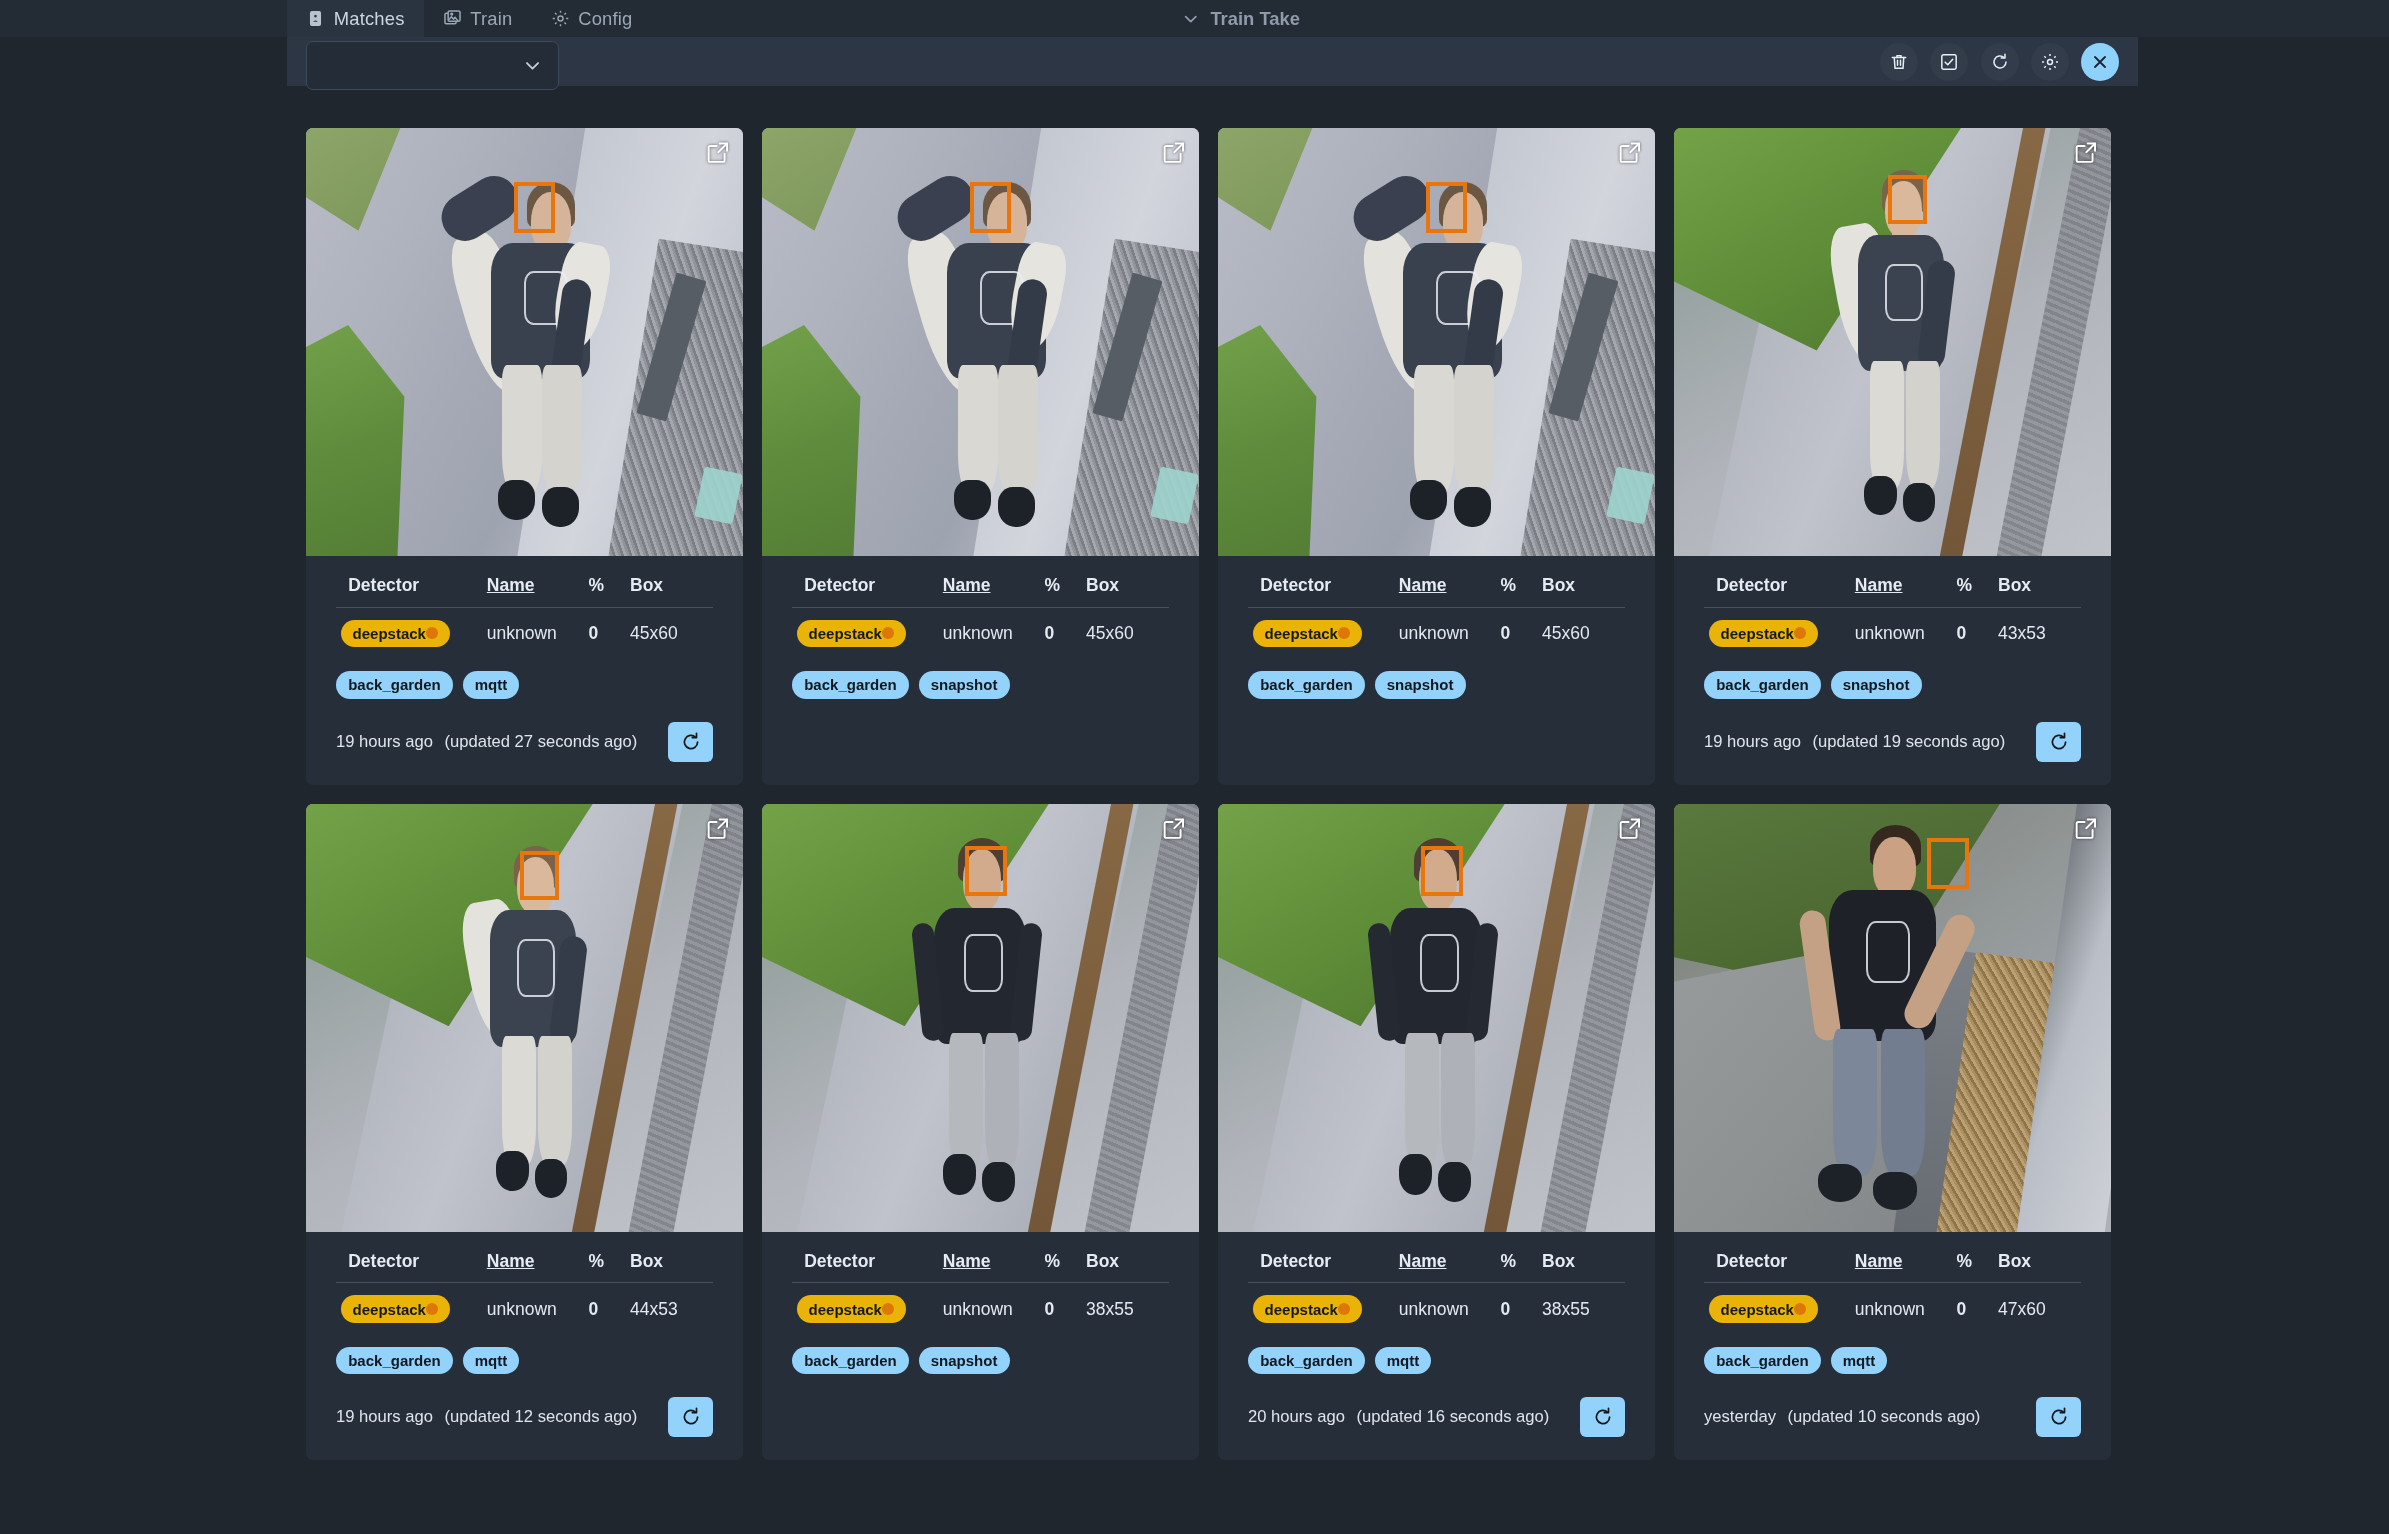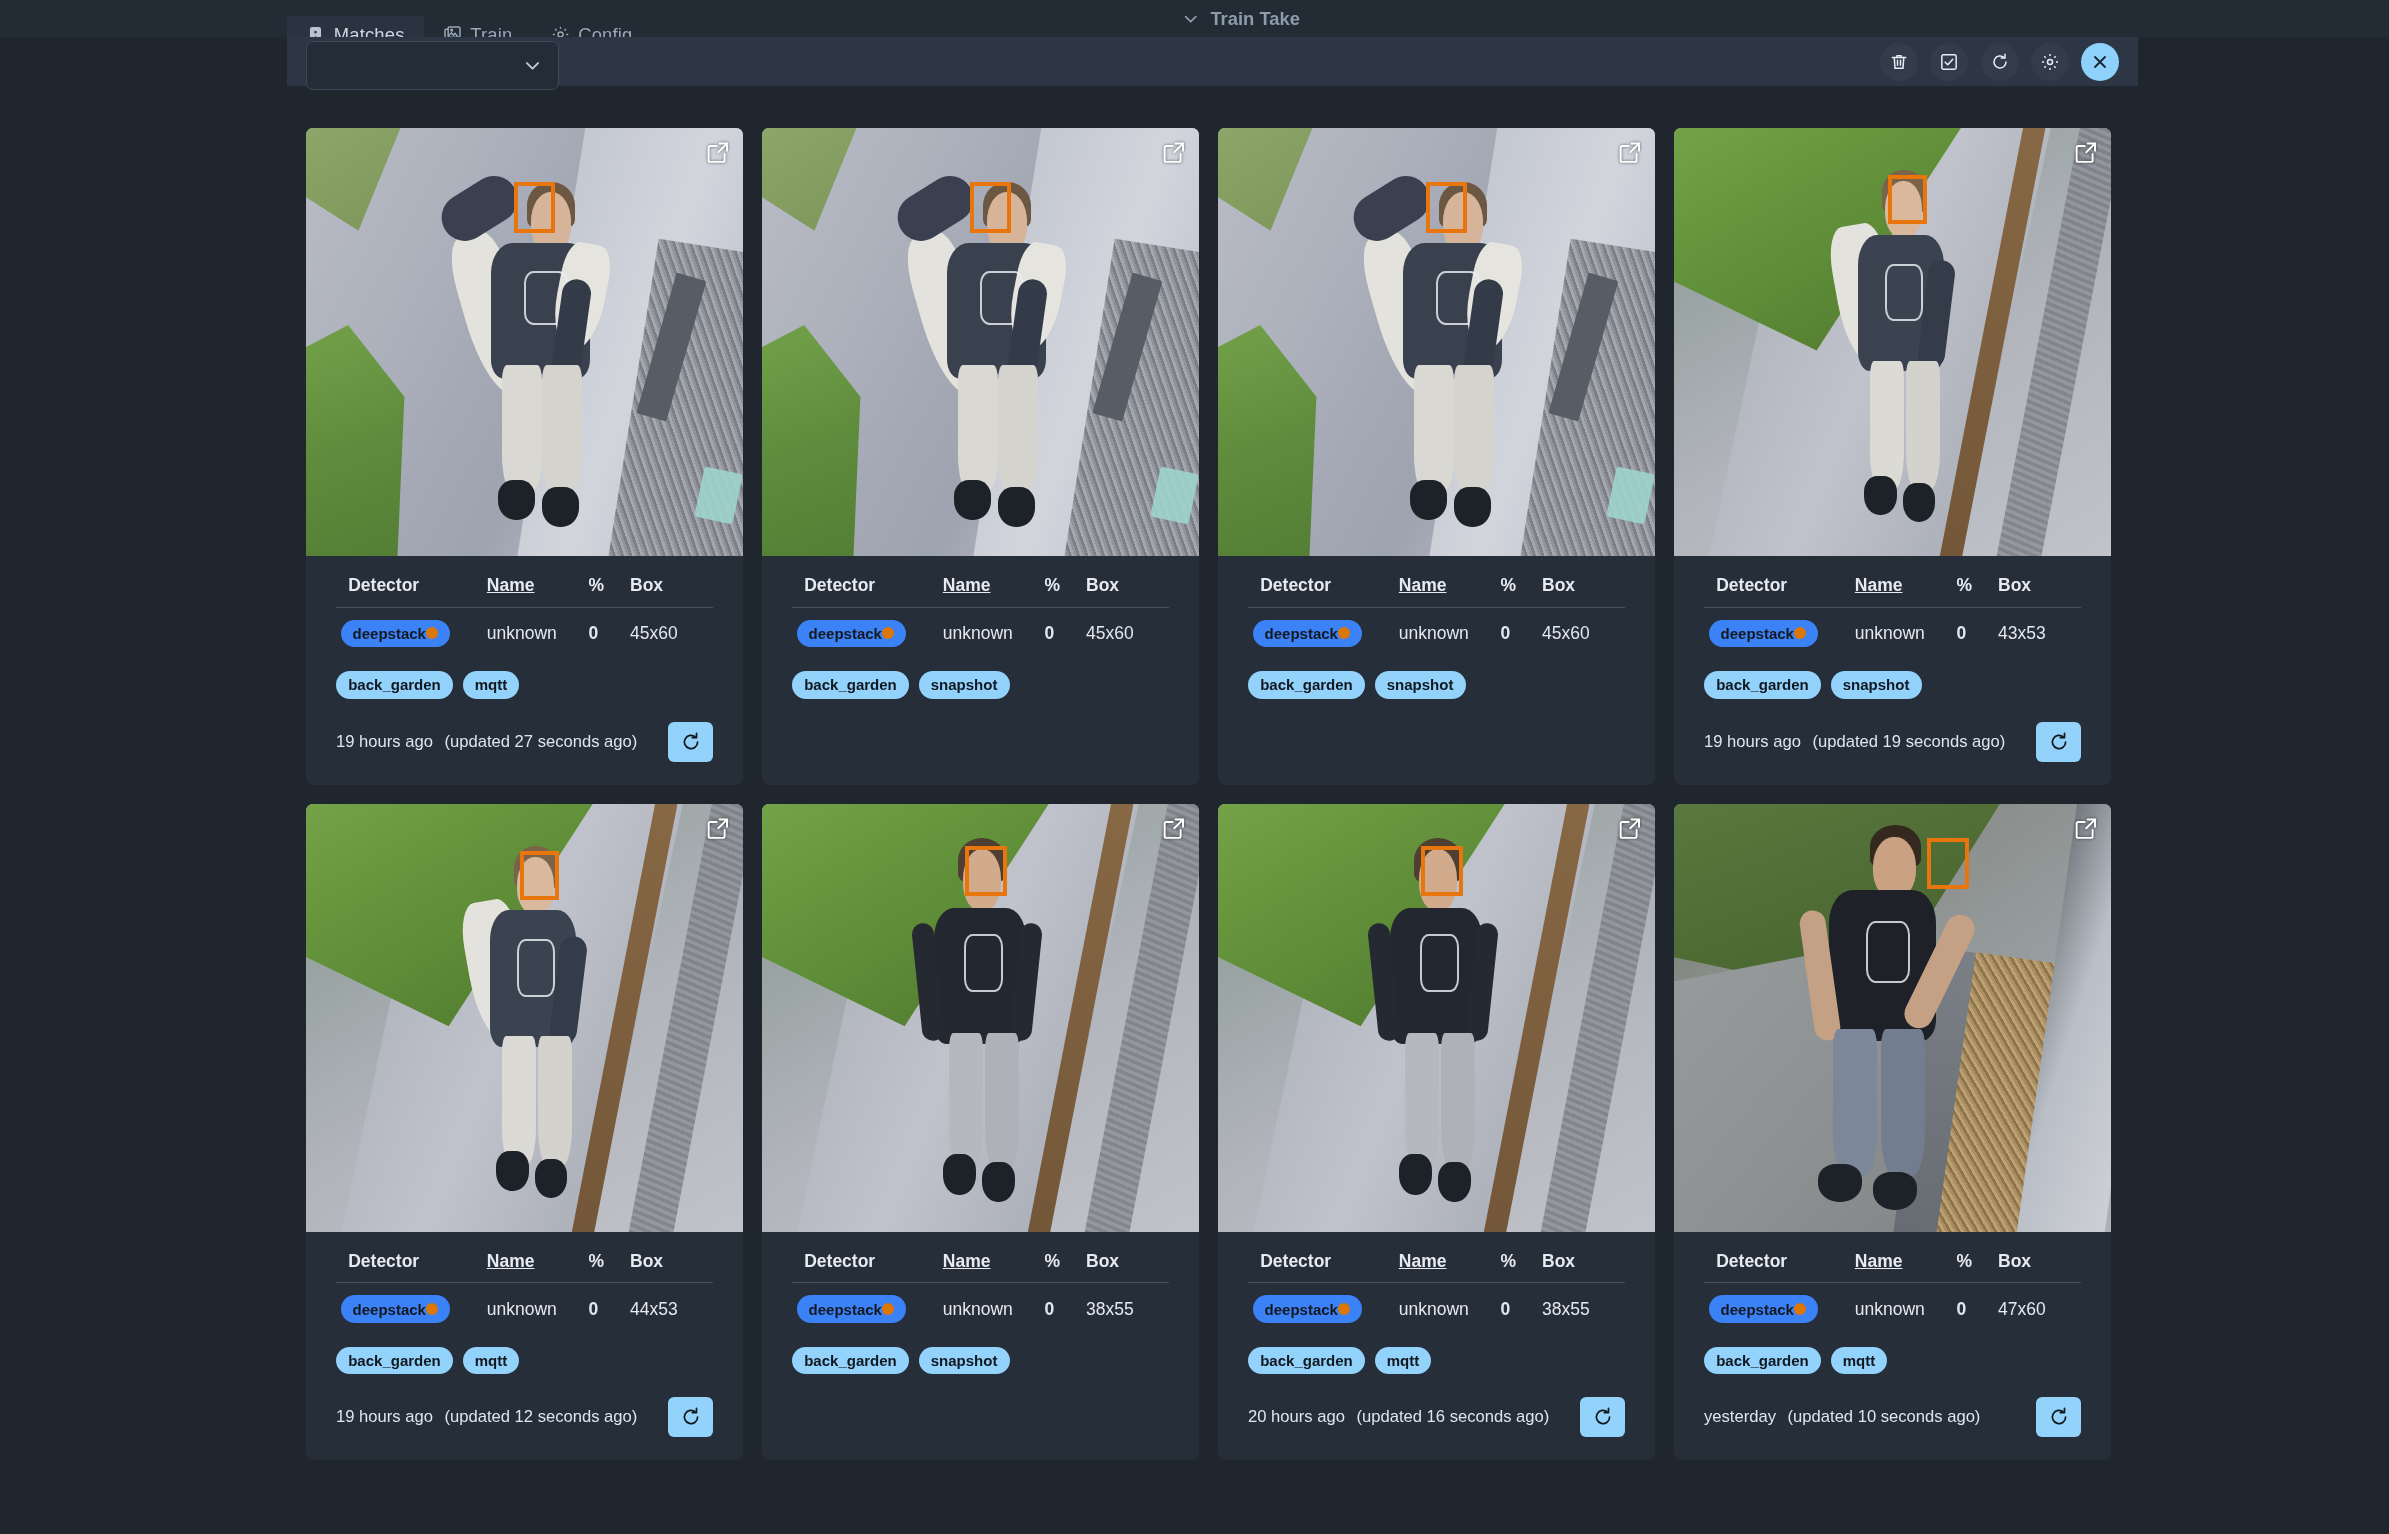--- a/index.html
+++ b/index.html
@@ -17,21 +17,21 @@
     position: absolute;
     left: 0; top: 0;
     width: 2389px;
     height: 37px;
     background: #232b35;
     display: flex;
     align-items: stretch;
   }
   .nav-left {
     position: absolute;
-    left: 287px; top: 16px;
+    left: 287px; top: 0;
     height: 37px;
     display: flex;
     align-items: stretch;
   }
   .nav-tab {
     display: flex;
     align-items: center;
     gap: 8.7px;
     padding: 0 19px;
     height: 37px;
@@ -183,21 +183,21 @@
     padding: 12.2px 0 5.2px 0;
     font-size: 17.5px;
     color: #e4e9f0;
     vertical-align: middle;
   }
   table.det td.c-det { padding-left: 5.2px; }
   .pill-det {
     display: inline-flex;
     align-items: center;
     gap: 0;
-    background: #3b82f6;
+    background: #eab308;
     color: #15191f;
     font-size: 15px;
     font-weight: bold;
     border-radius: 873px;
     padding: 5.2px 11.4px;
     cursor: pointer;
   }
   .dot {
     width: 12.2px; height: 12.2px;
     border-radius: 50%;

